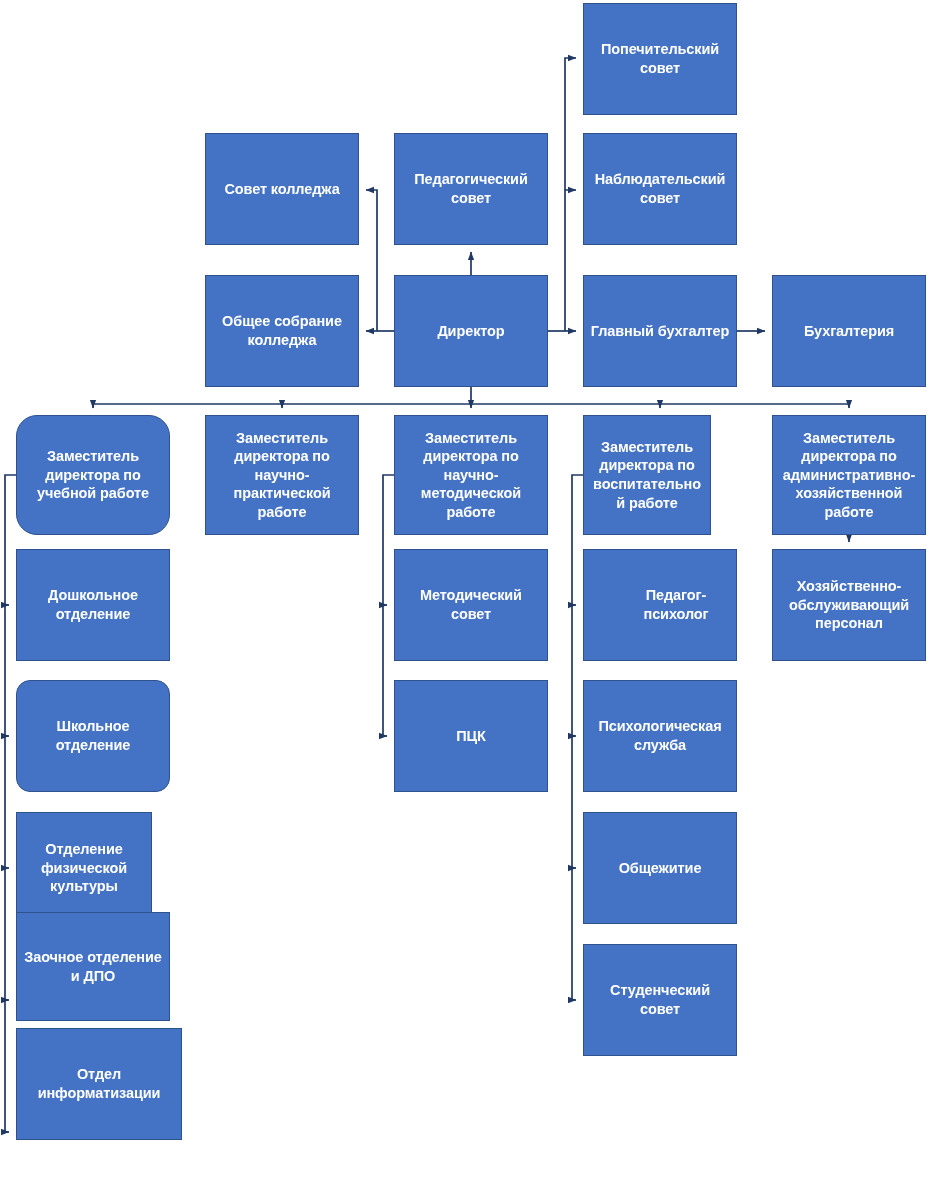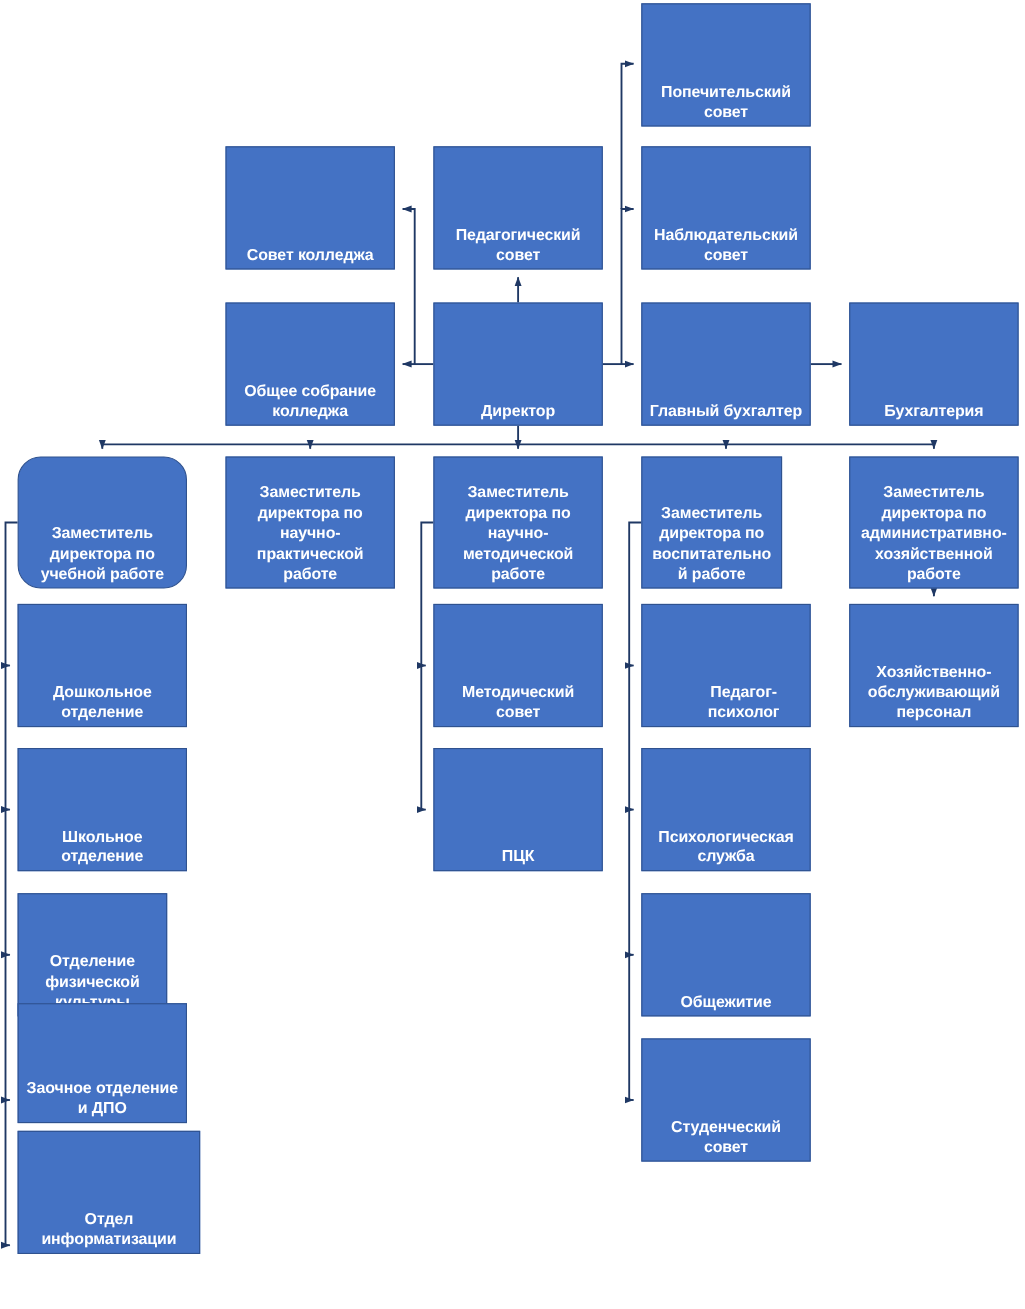--- a/index.html
+++ b/index.html
@@ -22,21 +22,21 @@
     position: absolute;
     box-sizing: border-box;
     background: #4472C4;
     border: 1px solid #2F528F;
     color: #ffffff;
     font-weight: bold;
     font-size: 14.5px;
     line-height: 1.28;
     text-align: center;
     display: flex;
-    align-items: flex-end;
+    align-items: center;
     justify-content: center;
     padding: 2px 6px;
     letter-spacing: -0.1px;
     word-break: break-word;
     overflow: hidden;
   }
   .node .node-label {
     display: block;
     width: 100%;
   }
@@ -163,21 +163,21 @@
       </div>
       <div class="node" style="left: 394px; top: 549px; width: 154px; height: 112px;">
         <span class="node-label">Методический совет</span>
       </div>
       <div class="node" style="left: 583px; top: 549px; width: 154px; height: 112px; padding-left: 38px;">
         <span class="node-label">Педагог-психолог</span>
       </div>
       <div class="node" style="left: 772px; top: 549px; width: 154px; height: 112px;">
         <span class="node-label">Хозяйственно-обслуживающий персонал</span>
       </div>
-      <div class="node" style="left: 16px; top: 680px; width: 154px; height: 112px;">
+      <div class="node" style="left: 16px; top: 680px; width: 154px; height: 112px; border-radius: 14px;">
         <span class="node-label">Школьное отделение</span>
       </div>
       <div class="node" style="left: 394px; top: 680px; width: 154px; height: 112px;">
         <span class="node-label">ПЦК</span>
       </div>
       <div class="node" style="left: 583px; top: 680px; width: 154px; height: 112px;">
         <span class="node-label">Психологическая служба</span>
       </div>
       <div class="node" style="left: 16px; top: 812px; width: 136px; height: 112px;">
         <span class="node-label">Отделение физической культуры</span>

